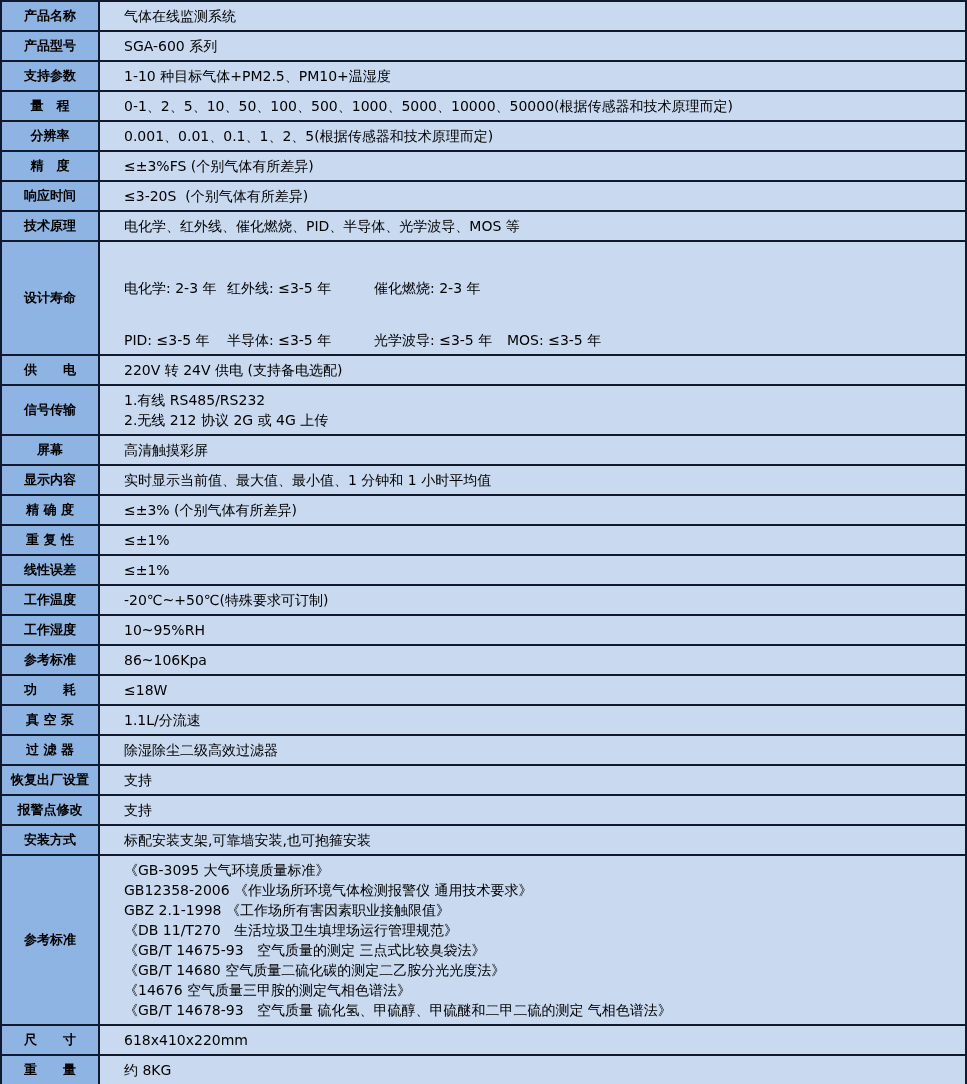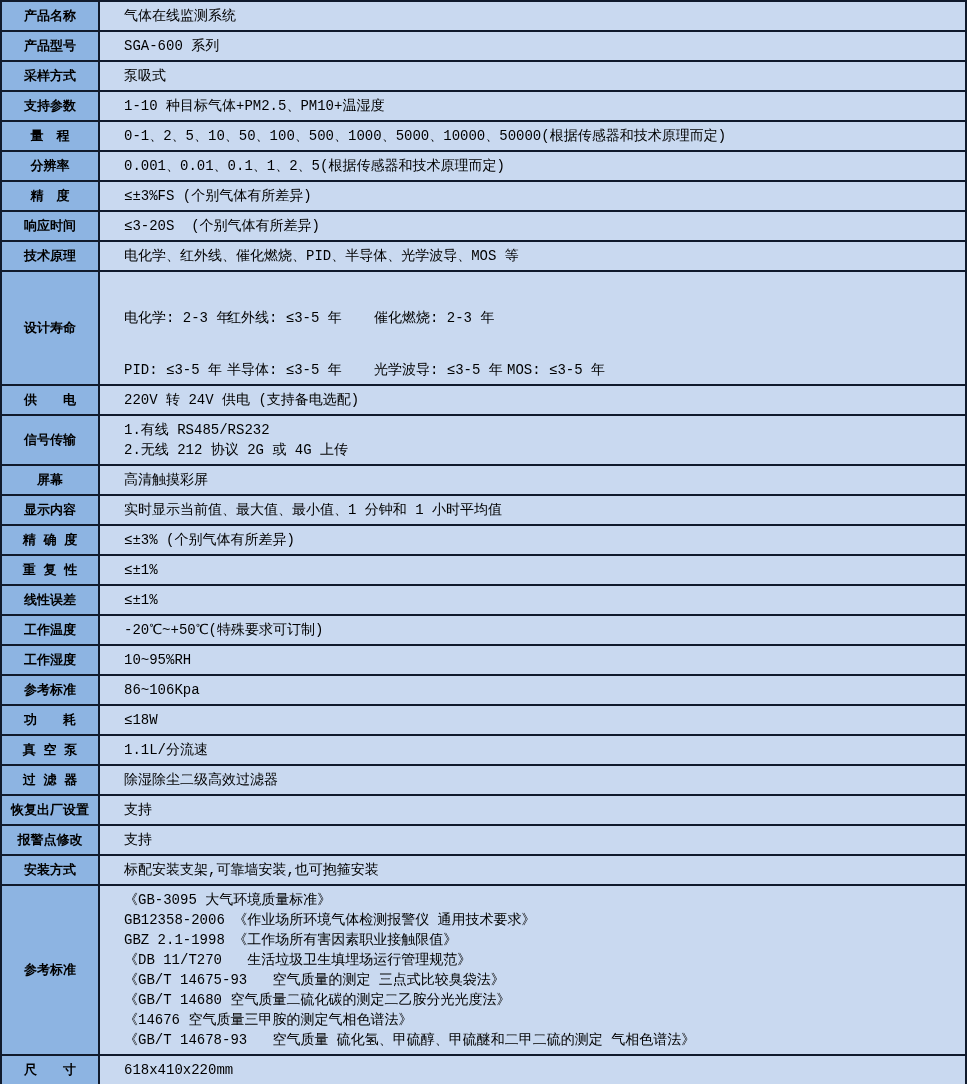--- a/index.html
+++ b/index.html
@@ -16,21 +16,20 @@
   }
   .spec-table{
     width:967px;
     border-collapse:collapse;
     table-layout:fixed;
     background:var(--value-bg);
   }
   .spec-table td{
     border:2px solid var(--border);
     vertical-align:middle;
-    font-family:Liberation Mono, monospace;
   }
   .label-cell{
     width:92px;
     background:var(--label-bg);
     text-align:center;
     font-weight:bold;
     font-size:13px;
     padding:4px 2px;
     white-space:pre-wrap;
   }
@@ -63,26 +62,20 @@
           <div class="line">气体在线监测系统</div>
         </td>
       </tr>
       <tr>
         <td class="label-cell">产品型号</td>
         <td class="value-cell">
           <div class="line">SGA-600 系列</div>
         </td>
       </tr>
       <tr>
-        <td class="label-cell">采样方式</td>
-        <td class="value-cell">
-          <div class="line">泵吸式</div>
-        </td>
-      </tr>
-      <tr>
         <td class="label-cell">支持参数</td>
         <td class="value-cell">
           <div class="line">1-10 种目标气体+PM2.5、PM10+温湿度</div>
         </td>
       </tr>
       <tr>
         <td class="label-cell">量　程</td>
         <td class="value-cell">
           <div class="line">0-1、2、5、10、50、100、500、1000、5000、10000、50000(根据传感器和技术原理而定)</div>
         </td>

